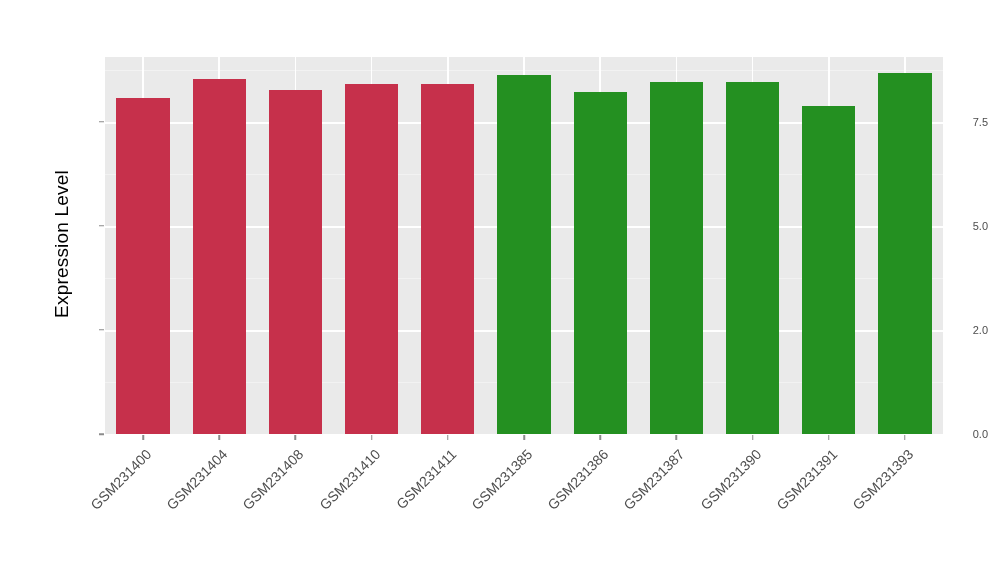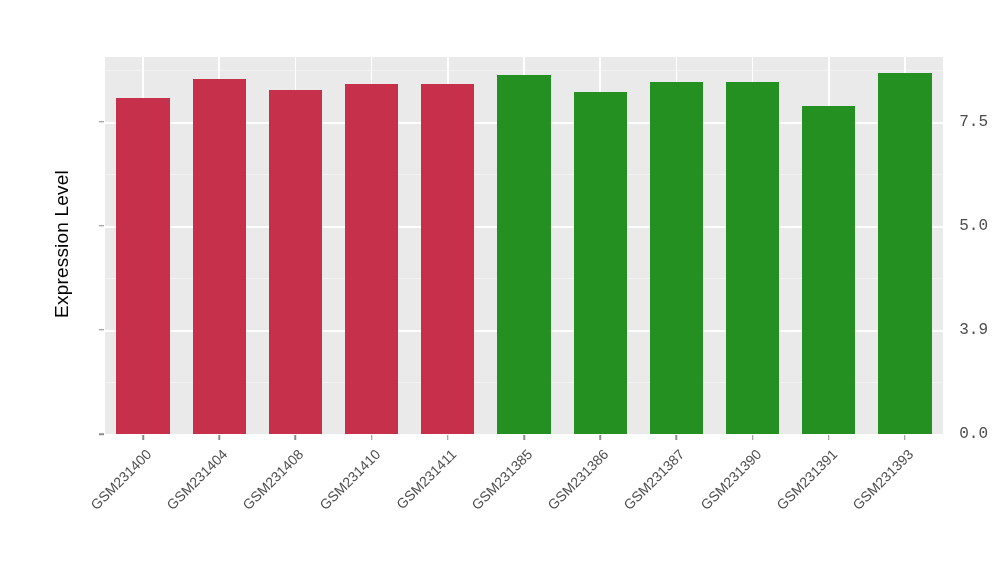--- a/index.html
+++ b/index.html
@@ -28,21 +28,21 @@
     background:#eaeaea;
   }
   .grid-major,.grid-minor{position:absolute;left:0;width:100%;background:#ffffff;}
   .grid-major{height:1.6px;}
   .grid-minor{height:1px;background:#f2f2f2;}
   .vgrid-major,.vgrid-minor{position:absolute;top:0;height:100%;background:#ffffff;}
   .vgrid-major{width:1.6px;}
   .ytick-line{position:absolute;left:99px;width:5px;height:1.5px;background:#8c8c8c;
               transform:translateY(-50%);}
   .ytick-label{position:absolute;right:12px;transform:translateY(-50%);
-               font-size:16px;color:#4d4d4d;white-space:nowrap;font-family:Liberation Mono, monospace;}
+               font-size:11px;color:#4d4d4d;white-space:nowrap;}
 
   
   .bar{position:absolute;bottom:0;}
 
   
   .xtick-line{position:absolute;top:435px;width:1.5px;height:5px;background:#8c8c8c;
               transform:translateX(-50%);}
   .xtick-label{
     position:absolute;top:446px;
     transform-origin:right top;
@@ -89,21 +89,21 @@
       <div class="bar" title="GSM231387: 8.46" style="left: 544.7px; width: 53.3273px; height: 352.033px; background: rgb(36, 144, 33);"></div>
       <div class="bar" title="GSM231390: 8.46" style="left: 620.882px; width: 53.3273px; height: 352.033px; background: rgb(36, 144, 33);"></div>
       <div class="bar" title="GSM231391: 7.88" style="left: 697.064px; width: 53.3273px; height: 327.898px; background: rgb(36, 144, 33);"></div>
       <div class="bar" title="GSM231393: 8.68" style="left: 773.245px; width: 53.3273px; height: 361.188px; background: rgb(36, 144, 33);"></div>
     </div>
 
   <div id="axis-layer">
       <div class="ytick-line" style="top: 434px;"></div>
       <div class="ytick-label" style="top: 434px; margin-left: 22px;">0.0</div>
       <div class="ytick-line" style="top: 329.971px;"></div>
-      <div class="ytick-label" style="top: 329.971px;">3.9</div>
+      <div class="ytick-label" style="top: 329.971px;">2.0</div>
       <div class="ytick-line" style="top: 225.943px;"></div>
       <div class="ytick-label" style="top: 225.943px;">5.0</div>
       <div class="ytick-line" style="top: 121.914px;"></div>
       <div class="ytick-label" style="top: 121.914px;">7.5</div>
       <div class="xtick-line" style="left: 143.091px;"></div>
       <div class="xtick-label" style="left: -56.9091px; width: 200px;">GSM231400</div>
       <div class="xtick-line" style="left: 219.273px;"></div>
       <div class="xtick-label" style="left: 19.2727px; width: 200px;">GSM231404</div>
       <div class="xtick-line" style="left: 295.455px;"></div>
       <div class="xtick-label" style="left: 95.4545px; width: 200px;">GSM231408</div>

